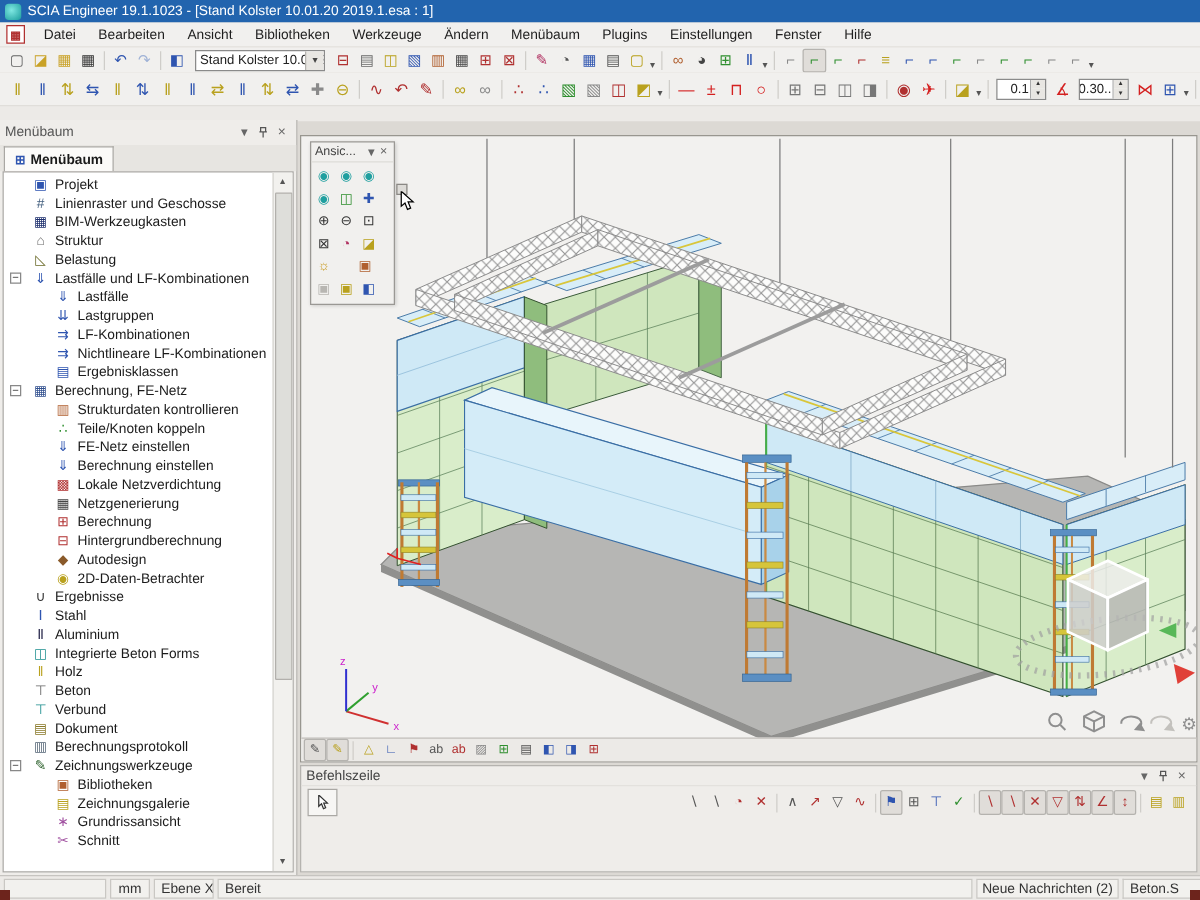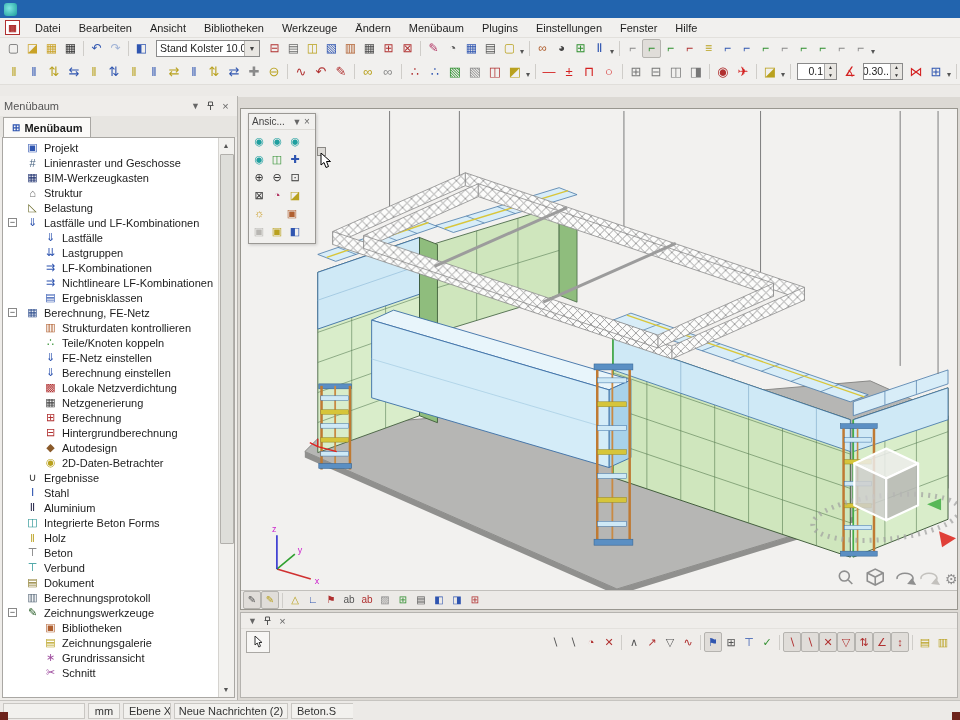--- a/index.html
+++ b/index.html
@@ -84,20 +84,21 @@
     border-top:1px solid #c6c4c0;display:flex;align-items:center;gap:3px;padding:0 0 0 3px;box-sizing:border-box}
   .sseg{height:16px;background:#f2f1ee;border:1px solid #c9c7c3;display:flex;align-items:center;justify-content:center;
     padding:0 5px;box-sizing:border-box;white-space:nowrap;overflow:hidden;color:#333}
   .corner{position:absolute;bottom:0;width:8px;height:8px;background:#6d241c;z-index:20}
 </style>
 </head>
 <body>
 
 <div class="titlebar">
   <span class="logo"></span>
+  <span>SCIA Engineer 19.1.1023 - [Stand Kolster 10.01.20 2019.1.esa : 1]</span>
 </div>
 
 <div class="menubar">
   <span class="appicon">▦</span>
   <span style="display:flex;height:100%">
       <span class="menu-item">Datei</span>
       <span class="menu-item">Bearbeiten</span>
       <span class="menu-item">Ansicht</span>
       <span class="menu-item">Bibliotheken</span>
       <span class="menu-item">Werkzeuge</span>
@@ -618,20 +619,21 @@
       <span class="tbi" style="color: rgb(47, 143, 47);">⊞</span>
       <span class="tbi" style="color: rgb(85, 85, 85);">▤</span>
       <span class="tbi" style="color: rgb(47, 85, 176);">◧</span>
       <span class="tbi" style="color: rgb(47, 85, 176);">◨</span>
       <span class="tbi" style="color: rgb(176, 48, 48);">⊞</span>
     </div>
 </div>
 
 <div class="cmdpanel">
   <div class="c-head">
+    <span class="ttl">Befehlszeile</span>
     <span class="hbtn">▼</span>
     <span class="hbtn">
         <svg width="9" height="10" viewBox="0 0 9 10">
           <path d="M2.5 1 h4 v3.5 h-4 z M4.5 4.5 v4.5 M1.5 4.5 h6" stroke="#555" fill="none" stroke-width="1"></path>
         </svg>
       </span>
     <span class="hbtn" style="font-size:11px">×</span>
   </div>
   <div class="c-tools">
     <span class="cursor-btn">
@@ -667,17 +669,18 @@
         <span class="tbi" style="color: rgb(185, 161, 30);">▤</span>
         <span class="tbi" style="color: rgb(185, 161, 30);">▥</span>
       </span>
   </div>
 </div>
 
 <div class="statusbar">
   <span class="sseg" style="width:82px"></span>
   <span class="sseg" style="width:32px">mm</span>
   <span class="sseg" style="width:48px;justify-content:flex-start">Ebene XY</span>
+  <span class="sseg" style="flex:1;justify-content:flex-start">Bereit</span>
   <span class="sseg" style="width:114px">Neue Nachrichten (2)</span>
   <span class="sseg" style="width:62px;border-right:none;justify-content:flex-start">Beton.S</span>
 </div>
 <div class="corner" style="left:0"></div>
 <div class="corner" style="right:0"></div>
 
 </body></html>

